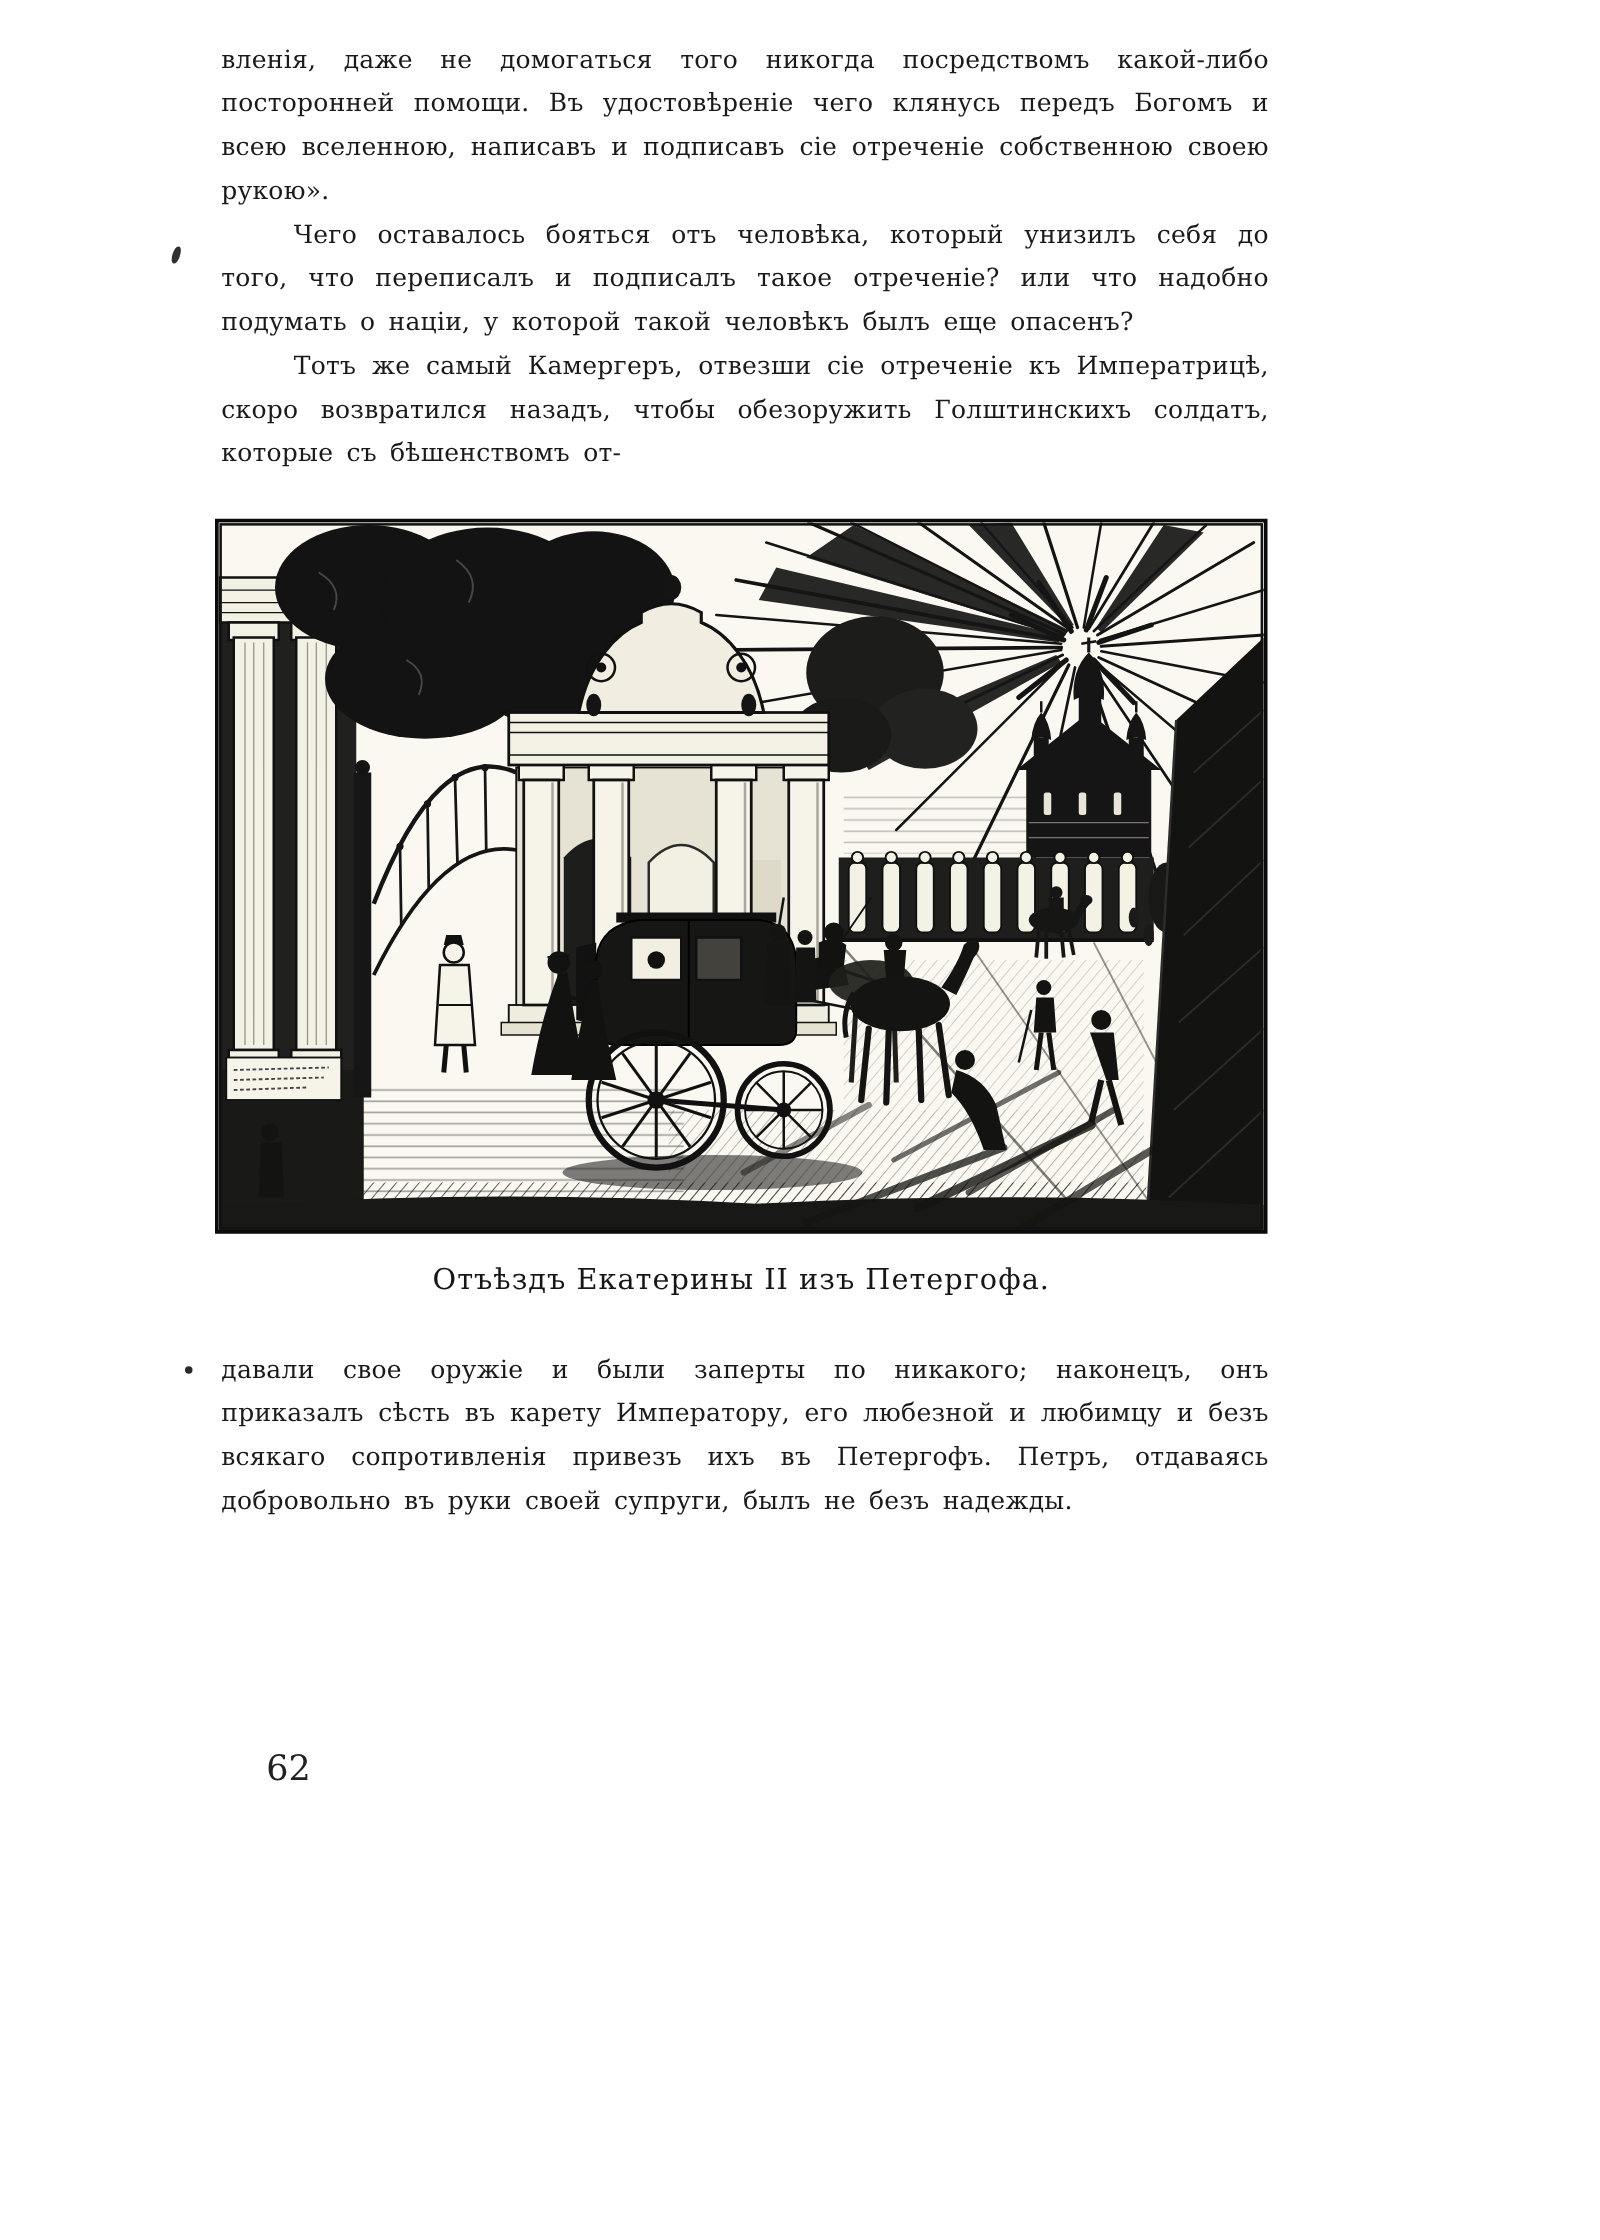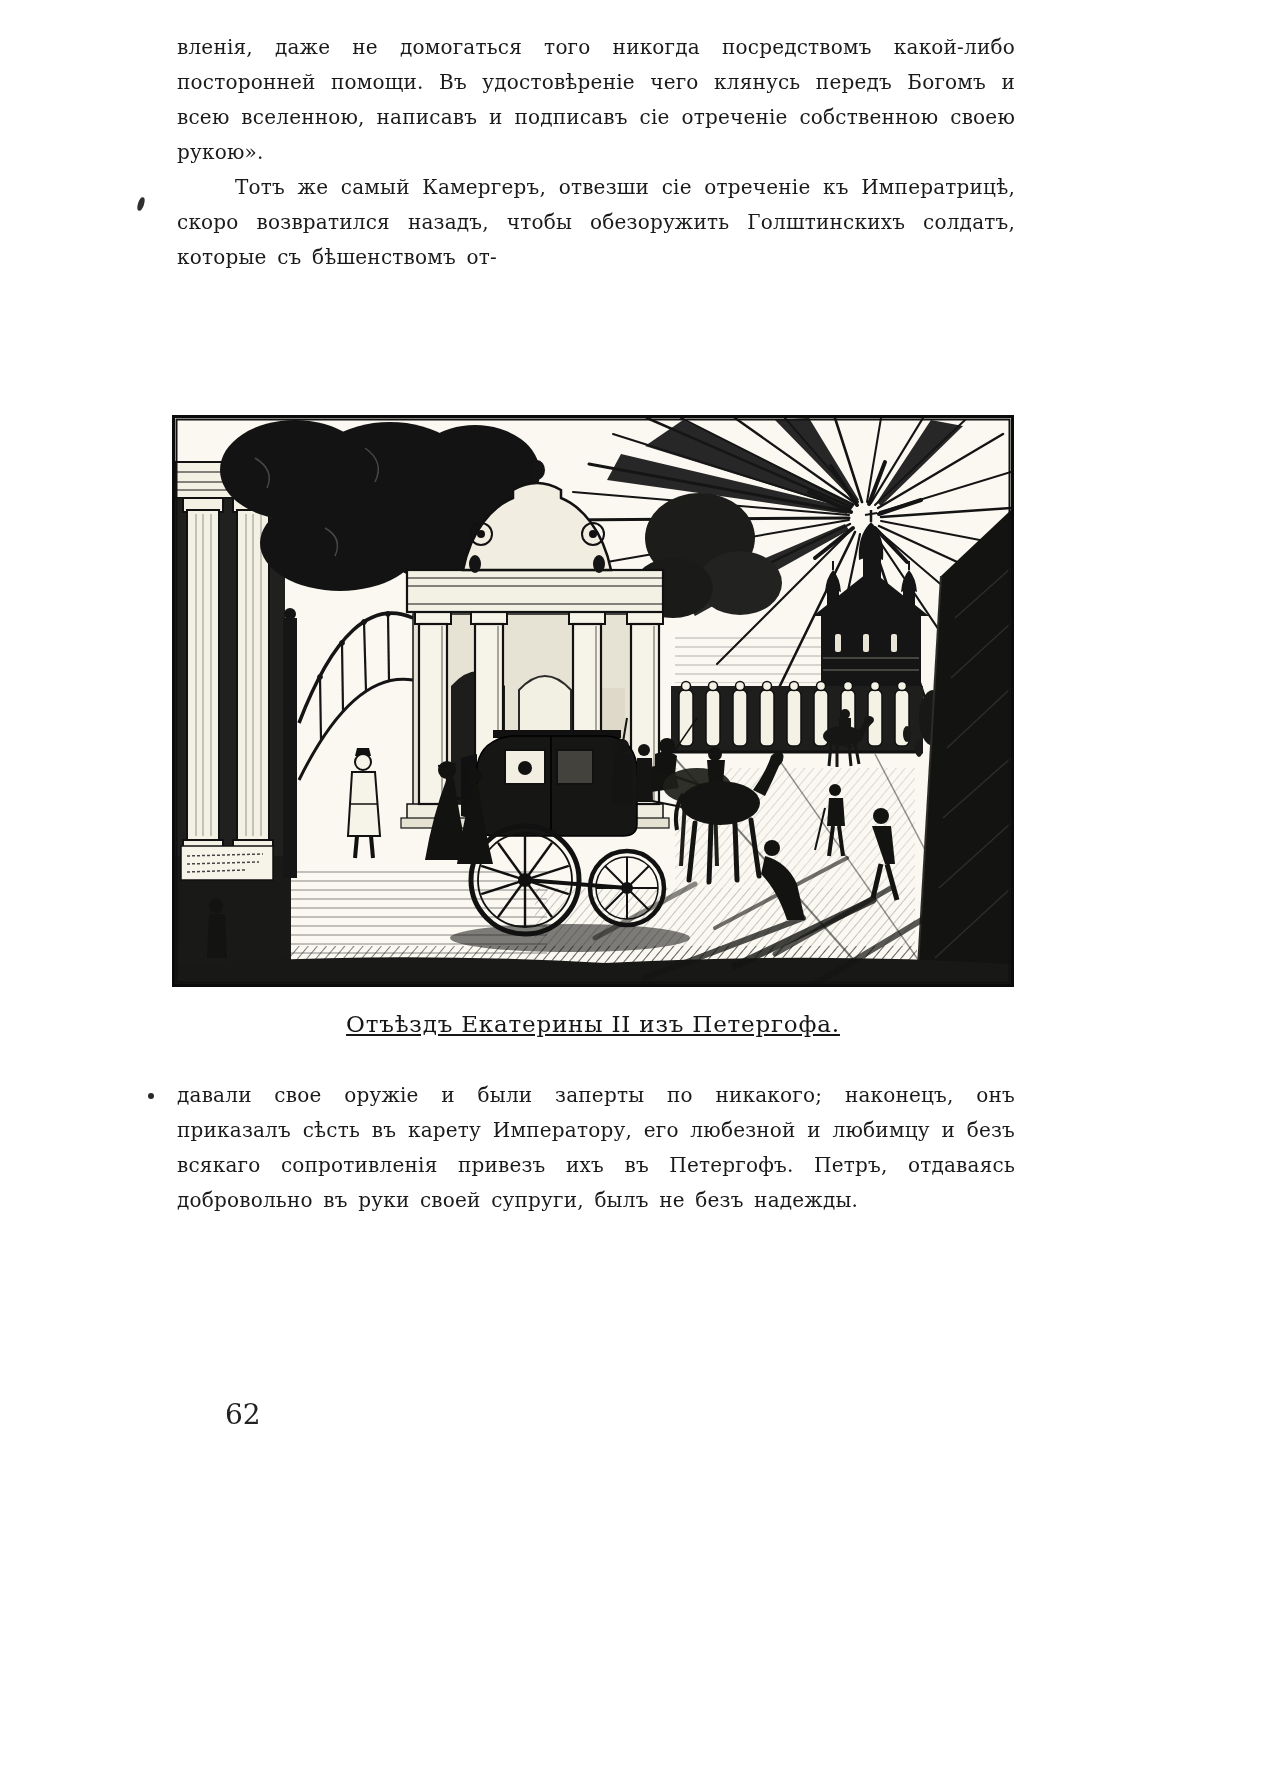--- a/index.html
+++ b/index.html
@@ -12,36 +12,37 @@
   .text-block.top{top:30px;}
   .text-block.bottom{top:1078px;}
   .para{margin:0;text-indent:58px;}
   .para.no-indent{text-indent:0;}
 
   figure.engraving-figure{position:absolute;left:172px;top:415px;margin:0;width:842px;}
   .engraving{width:836px;height:566px;border:3px solid #0b0b0b;box-sizing:content-box;
              background:#faf8f1;}
   .engraving svg{display:block;}
   figcaption{width:842px;text-align:center;font-size:23px;letter-spacing:.8px;
-             margin-top:24px;color:#161616;text-decoration:underline;}
-
-  .page-number{position:absolute;left:204px;top:1398px;font-size:28px;color:#222;padding-left:21px;}
+             margin-top:24px;color:#161616;}
+
+  .page-number{position:absolute;left:192px;top:1398px;font-size:28px;color:#222;padding-left:21px;}
 
   .artifact-comma{position:absolute;left:138px;top:197px;width:6px;height:14px;
                   background:#2f2f2f;border-radius:50%/60%;transform:rotate(18deg);}
   .artifact-dot{position:absolute;left:148px;top:1093px;width:6px;height:6px;
                 background:#2a2a2a;border-radius:50%;}
 </style>
 </head>
 <body>
 
 <div class="page">
 
   <div class="text-block top">
     <p class="para no-indent">вленія, даже не домогаться того никогда посредствомъ какой-либо посторонней помощи. Въ удостовѣреніе чего клянусь передъ Богомъ и всею вселенною, написавъ и подписавъ сіе отреченіе собственною своею рукою».</p>
+    <p class="para">Чего оставалось бояться отъ человѣка, который унизилъ себя до того, что переписалъ и подписалъ такое отреченіе? или что надобно подумать о націи, у которой такой человѣкъ былъ еще опасенъ?</p>
     <p class="para">Тотъ же самый Камергеръ, отвезши сіе отреченіе къ Императрицѣ, скоро возвратился назадъ, чтобы обезоружить Голштинскихъ солдатъ, которые съ бѣшенствомъ от-</p>
   </div>
 
   <figure class="engraving-figure">
     <div class="engraving">
       <svg viewBox="0 0 836 566" width="836" height="566" xmlns="http://www.w3.org/2000/svg">
         <defs>
           <pattern id="hatchD" width="7" height="7" patternUnits="userSpaceOnUse" patternTransform="rotate(40)">
             <line x1="0" y1="0" x2="0" y2="7" stroke="#1a1a1a" stroke-width="1.6"></line>
           </pattern>

